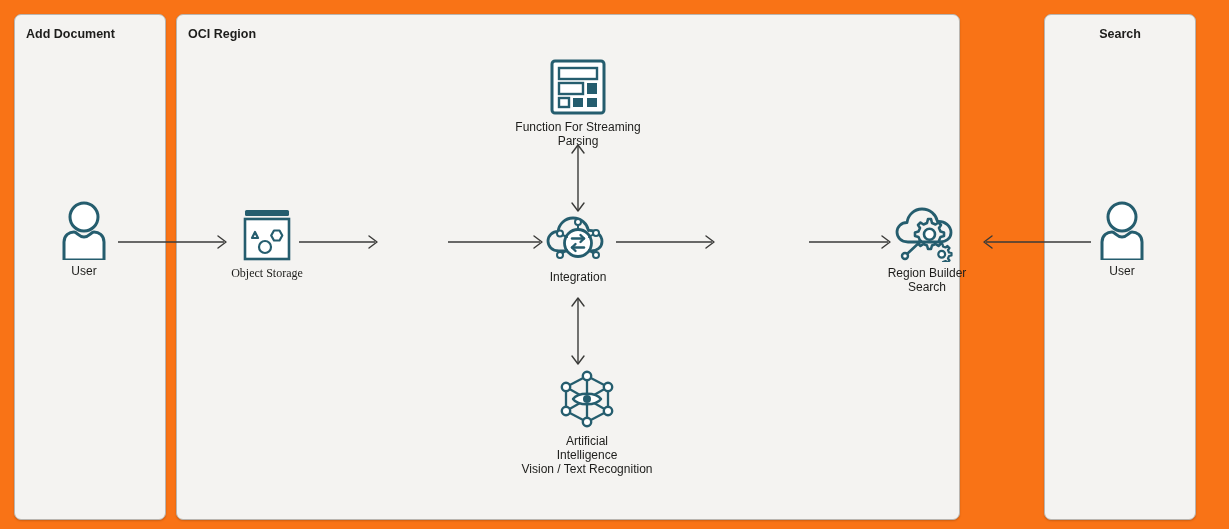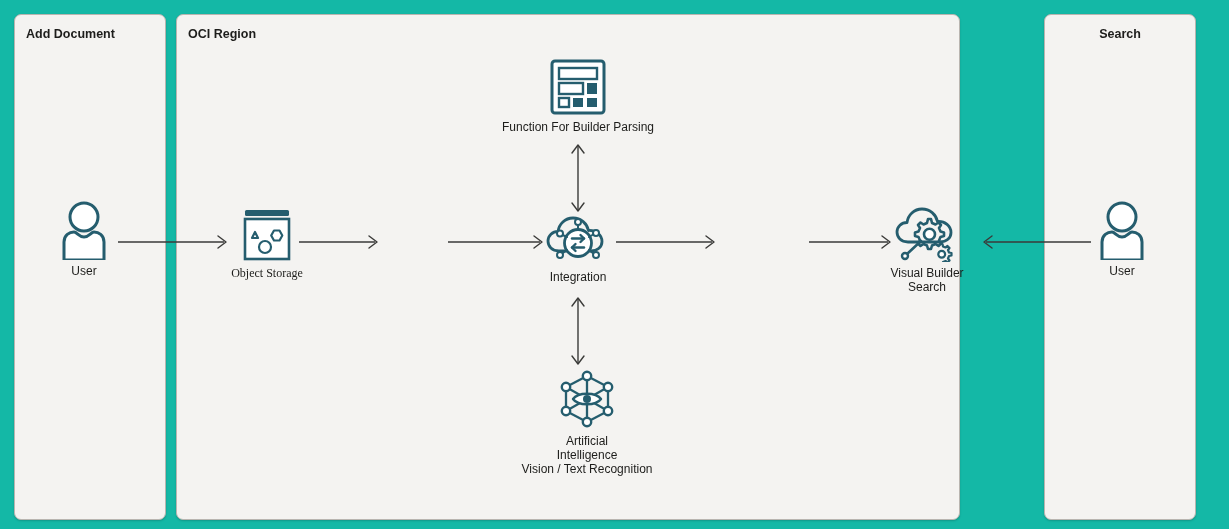--- a/index.html
+++ b/index.html
@@ -8,21 +8,21 @@
     background: #faf9f7;
   }
   body {
     font-family: "Liberation Sans", sans-serif;
     -webkit-font-smoothing: antialiased;
   }
   #canvas {
     position: relative;
     width: 1229px;
     height: 529px;
-    background: #14b8a6;
+    background: #f97316;
     overflow: hidden;
   }
 
   
   .panel {
     position: absolute;
     background: #f4f3f1;
     border: 1px solid #b9b5b0;
     border-radius: 7px;
     box-shadow: 0 1px 2px rgba(0,0,0,0.18);
@@ -216,21 +216,21 @@
           <circle cx="36.5" cy="30.2" r="5.5" fill="#ffffff"></circle>
         </g>
         <line x1="28" y1="37" x2="14" y2="50" stroke="#255d6e" stroke-width="2.6" stroke-linecap="round"></line>
         <circle cx="12" cy="52" r="3" fill="#ffffff" stroke="#255d6e" stroke-width="2.4"></circle>
         <g fill="none" stroke="#255d6e" stroke-width="2.2" stroke-linejoin="round">
           <path d="M47 40 L49.5 40 L50 42.5 L52.5 43.5 L54.5 42 L56.5 44 L55 46 L56 48.5 L58.5 49 L58.5 51.5 L56 52 L55 54.5 L56.5 56.5 L54.5 58.5 L52.5 57 L50 58 L49.5 60.5 L47 60.5"></path>
           <circle cx="48.7" cy="50.2" r="3.4" fill="#ffffff"></circle>
         </g>
       </svg>
     </span>
-    <span class="node-label">Visual Builder
+    <span class="node-label">Region Builder
 Search</span>
   </div>
 
   <div class="node" id="node-user-right">
     <span class="icon-wrap">
       <svg width="52" height="60" viewBox="0 0 52 60">
         <circle cx="26" cy="17" r="14" fill="#ffffff" stroke="#255d6e" stroke-width="3"></circle>
         <path d="M6 60 L6 42 C6 35 11.5 32 16 32 C19 32 21 37 26 37 C31 37 33 32 36 32 C40.5 32 46 35 46 42 L46 60 Z" fill="#ffffff" stroke="#255d6e" stroke-width="3" stroke-linejoin="round"></path>
       </svg>
     </span>
@@ -242,21 +242,21 @@
       <svg width="58" height="58" viewBox="0 0 58 58">
         <rect x="3" y="3" width="52" height="52" rx="3" fill="#ffffff" stroke="#255d6e" stroke-width="3"></rect>
         <rect x="10" y="10" width="38" height="11" fill="#ffffff" stroke="#255d6e" stroke-width="2.4"></rect>
         <rect x="10" y="25" width="24" height="11" fill="#ffffff" stroke="#255d6e" stroke-width="2.4"></rect>
         <rect x="38" y="25" width="10" height="11" fill="#255d6e"></rect>
         <rect x="10" y="40" width="10" height="9" fill="#ffffff" stroke="#255d6e" stroke-width="2.4"></rect>
         <rect x="24" y="40" width="10" height="9" fill="#255d6e"></rect>
         <rect x="38" y="40" width="10" height="9" fill="#255d6e"></rect>
       </svg>
     </span>
-    <span class="node-label">Function For Builder Parsing</span>
+    <span class="node-label">Function For Streaming Parsing</span>
   </div>
 
   <div class="node" id="node-ai">
     <span class="icon-wrap">
       <svg width="62" height="62" viewBox="0 0 62 62">
         <g stroke="#255d6e" stroke-width="2.3" fill="none">
           <line x1="31" y1="8" x2="10" y2="19"></line>
           <line x1="31" y1="8" x2="52" y2="19"></line>
           <line x1="10" y1="19" x2="10" y2="43"></line>
           <line x1="52" y1="19" x2="52" y2="43"></line>

